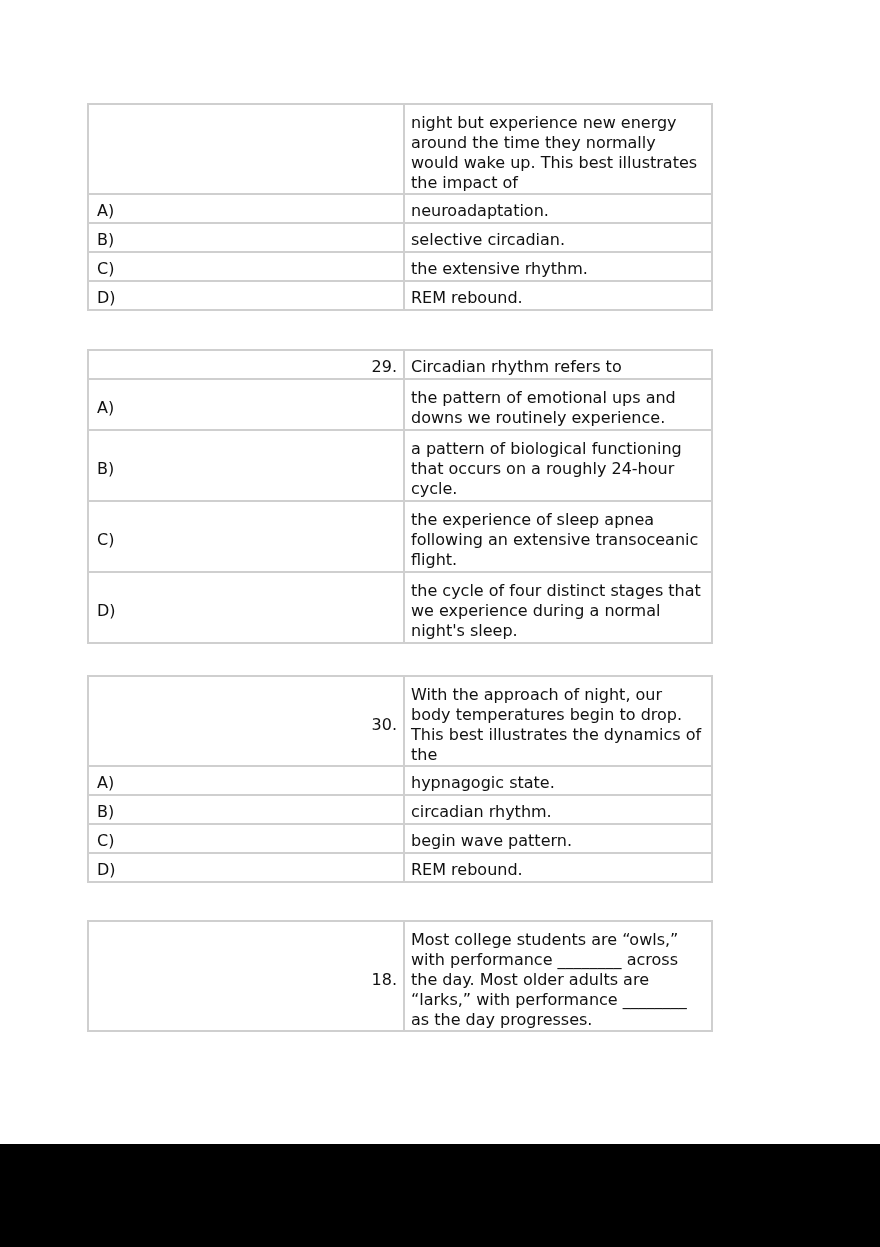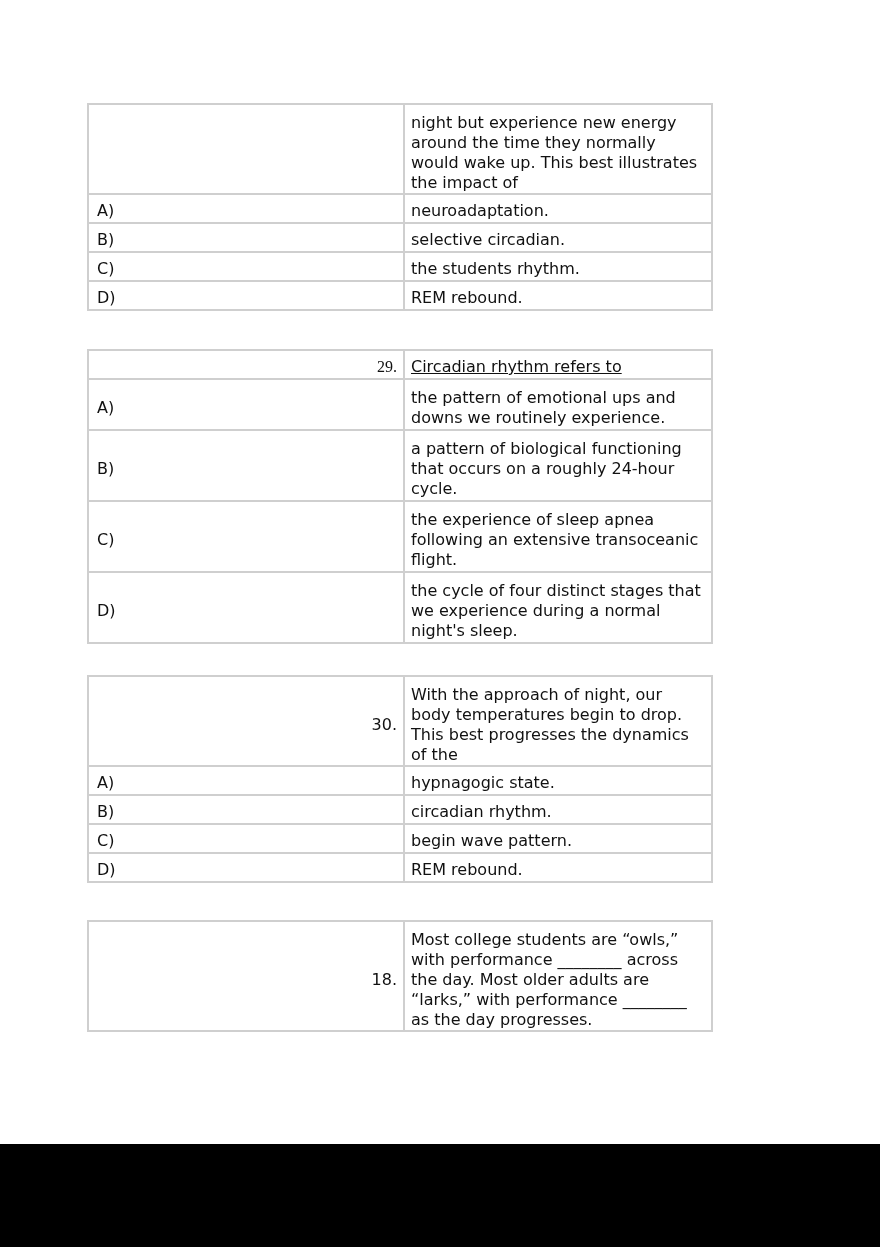--- a/index.html
+++ b/index.html
@@ -87,34 +87,34 @@
     <tr class="opt">
       <td class="letter">A)</td>
       <td class="text">neuroadaptation.</td>
     </tr>
     <tr class="opt">
       <td class="letter">B)</td>
       <td class="text">selective circadian.</td>
     </tr>
     <tr class="opt">
       <td class="letter">C)</td>
-      <td class="text">the students rhythm.</td>
+      <td class="text">the extensive rhythm.</td>
     </tr>
     <tr class="opt">
       <td class="letter">D)</td>
       <td class="text">REM rebound.</td>
     </tr>
   </tbody>
     </table>
 
   <table class="q" style="top:349px;">
     <tbody>
         <tr class="stem">
-      <td class="num" style="padding-top:6px;padding-bottom:1px;font-family:Liberation Serif, serif;">29.</td>
-      <td class="text" style="padding-top:6px;padding-bottom:1px;text-decoration:underline;">Circadian rhythm refers to</td>
+      <td class="num" style="padding-top:6px;padding-bottom:1px;">29.</td>
+      <td class="text" style="padding-top:6px;padding-bottom:1px;">Circadian rhythm refers to</td>
     </tr>
     <tr class="opt multi">
       <td class="letter">A)</td>
       <td class="text">the pattern of emotional ups and downs we routinely experience.</td>
     </tr>
     <tr class="opt multi">
       <td class="letter">B)</td>
       <td class="text">a pattern of biological functioning that occurs on a roughly 24-hour cycle.</td>
     </tr>
     <tr class="opt multi">
@@ -125,21 +125,21 @@
       <td class="letter">D)</td>
       <td class="text">the cycle of four distinct stages that we experience during a normal night's sleep.</td>
     </tr>
   </tbody>
     </table>
 
   <table class="q" style="top:675px;">
     <tbody>
         <tr class="stem">
       <td class="num">30.</td>
-      <td class="text" style="height:78px;vertical-align:top;">With the approach of night, our body temperatures begin to drop. This best progresses the dynamics of the</td>
+      <td class="text" style="height:78px;vertical-align:top;">With the approach of night, our body temperatures begin to drop. This best illustrates the dynamics of the</td>
     </tr>
     <tr class="opt">
       <td class="letter">A)</td>
       <td class="text">hypnagogic state.</td>
     </tr>
     <tr class="opt">
       <td class="letter">B)</td>
       <td class="text">circadian rhythm.</td>
     </tr>
     <tr class="opt">

